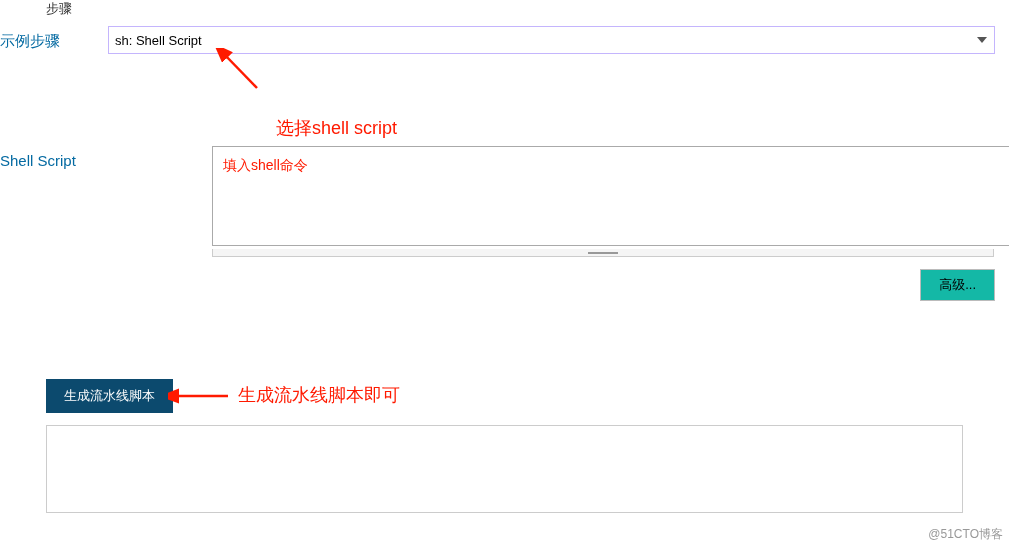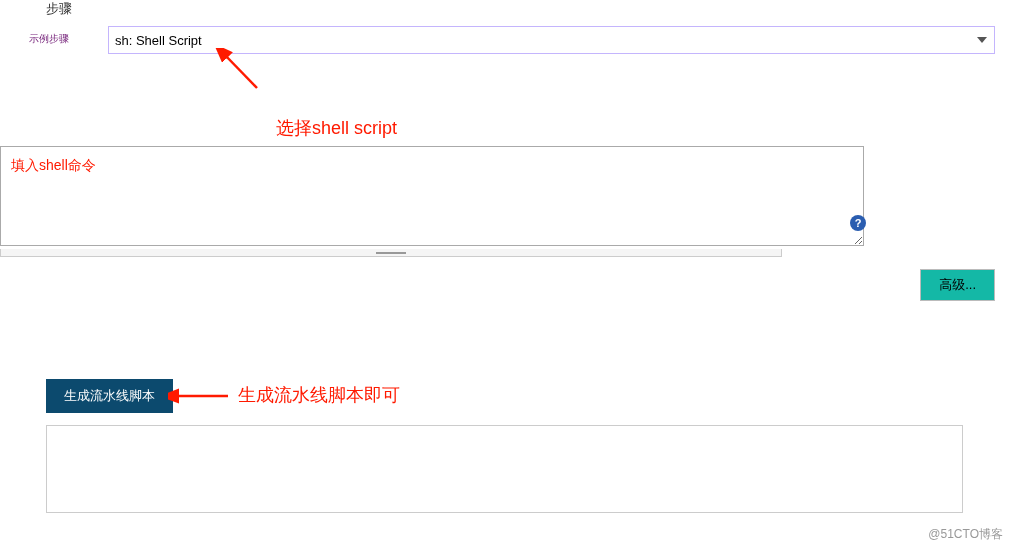--- a/index.html
+++ b/index.html
@@ -18,25 +18,25 @@
       color: #333;
       padding: 0 0 8px 46px;
     }
     .row {
       display: flex;
       align-items: flex-start;
       margin-bottom: 8px;
     }
     .label-col {
       width: 108px;
-      text-align: center;
+      text-align: left;
       padding-right: 10px;
       padding-top: 6px;
-      font-size: 10px;
-      color: #701a75;
+      font-size: 15px;
+      color: #0369a1;
       flex-shrink: 0;
     }
     .field-col {
       flex: 1;
       padding-right: 14px;
       position: relative;
     }
     .select-wrap {
       position: relative;
     }
@@ -180,20 +180,21 @@
   <defs>
     <marker id="ah1" markerWidth="10" markerHeight="10" refX="2" refY="3" orient="auto">
       <path d="M0,0 L0,6 L8,3 z" fill="#ff1a00"></path>
     </marker>
   </defs>
   <line x1="45" y1="40" x2="12" y2="6" stroke="#ff1a00" stroke-width="2.5" marker-end="url(#ah1)"></line>
 </svg>
 <div class="annotation" style="left:276px; top:76px;margin-top:40px;">选择shell script</div>
 
 <div class="row" style="margin-top:92px;">
+  <div class="label-col" style="width:212px;">Shell Script</div>
   <div class="field-col" style="padding-right:14px;">
     <div class="textarea-wrap">
       <textarea placeholder="填入shell命令" style="">填入shell命令</textarea>
       <div class="help-icon">?</div>
     </div>
     <div class="drag-bar">
       <div class="drag-handle"></div>
     </div>
   </div>
 </div>

